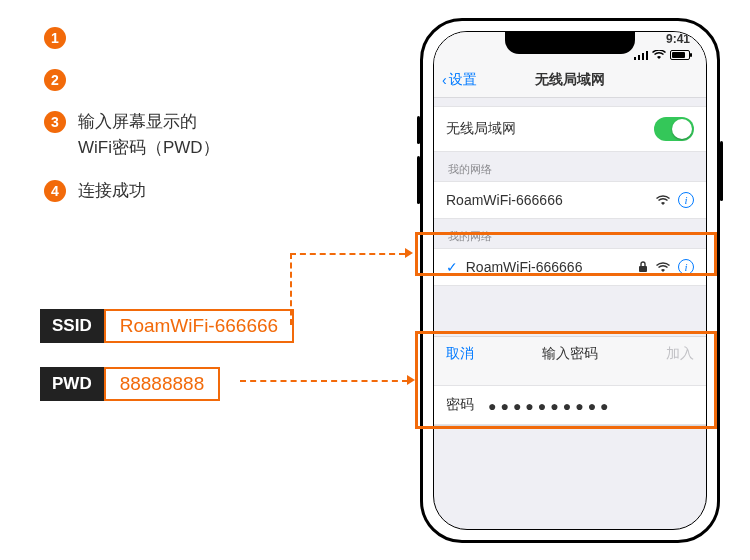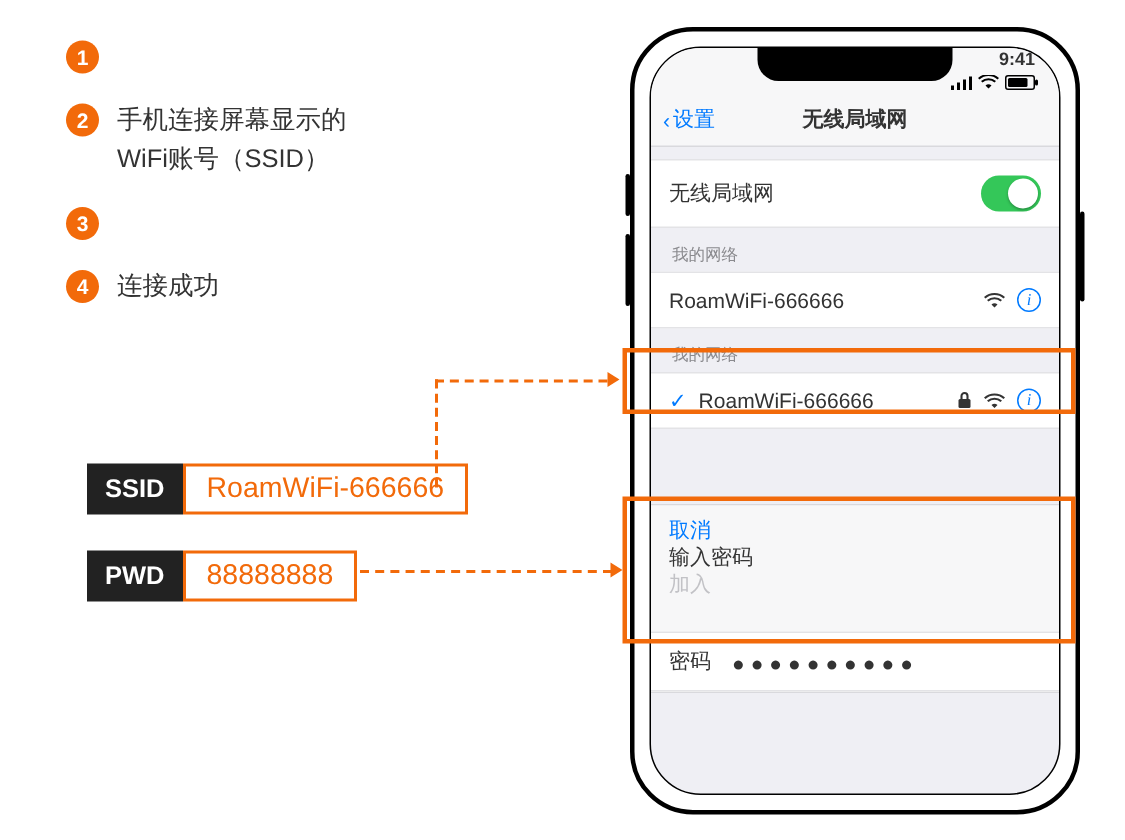--- a/index.html
+++ b/index.html
@@ -16,21 +16,21 @@
   .step-num {
     width: 22px; height: 22px; border-radius: 50%;
     background: #f26a0a; color: #fff;
     font-size: 14px; font-weight: 600;
     display: flex; align-items: center; justify-content: center;
     flex-shrink: 0; margin-right: 12px; margin-top: 2px;
   }
   .step-text { font-size: 17px; line-height: 1.5; color: #333; }
 
   
-  .creds { position: absolute; left: 58px; top: 309px; }
+  .creds { position: absolute; left: 40px; top: 309px; }
   .cred-row { display: flex; margin-bottom: 24px; }
   .cred-label {
     background: #222; color: #fff; font-size: 17px; font-weight: 600;
     padding: 6px 12px; display: flex; align-items: center;
     min-width: 62px; justify-content: center;
   }
   .cred-val {
     border: 2px solid #f26a0a; color: #f26a0a;
     font-size: 19px; font-weight: 500;
     padding: 4px 14px; background: #fff;
@@ -131,22 +131,22 @@
   .hl {
     position: absolute; border: 3px solid #f26a0a; background: transparent;
     pointer-events: none;
   }
 
   
   .pwd-dialog {
     background:#f7f7f8; border-top:1px solid #d9d9dd; border-bottom:1px solid #d9d9dd;
   }
   .pwd-head {
-    display:flex; justify-content:space-between; align-items:flex-start;
-    padding:8px 12px; font-size:14px; background:#f7f7f8;flex-direction:column;
+    display:flex; justify-content:space-between; align-items:flex-end;
+    padding:8px 12px; font-size:14px; background:#f7f7f8;
   }
   .pwd-cancel { color:#007aff; }
   .pwd-join { color:#c2c2c6; }
   .pwd-title { font-weight:500; }
   .pwd-field {
     background:#fff; border-top:1px solid #e3e3e6; border-bottom:1px solid #e3e3e6;
     padding:10px 12px; display:flex; align-items:flex-end; gap:14px; font-size:14px;
   }
   .dots { letter-spacing: 4px; }
 
@@ -154,25 +154,25 @@
 </style>
 </head>
 <body>
 
 <div class="steps">
   <div class="step">
     <div class="step-num">1</div>
   </div>
   <div class="step">
     <div class="step-num">2</div>
-    <div class="step-text" style="white-space:pre-line">手机连接屏幕显示的
-WiFi账号（SSID）</div>
   </div>
   <div class="step">
     <div class="step-num">3</div>
+    <div class="step-text" style="white-space:pre-line">输入屏幕显示的
+WiFi密码（PWD）</div>
   </div>
   <div class="step">
     <div class="step-num">4</div>
     <div class="step-text" style="white-space:pre-line">连接成功</div>
   </div>
 </div>
 
 <div class="creds">
   <div class="cred-row">
     <div class="cred-label">SSID</div>

